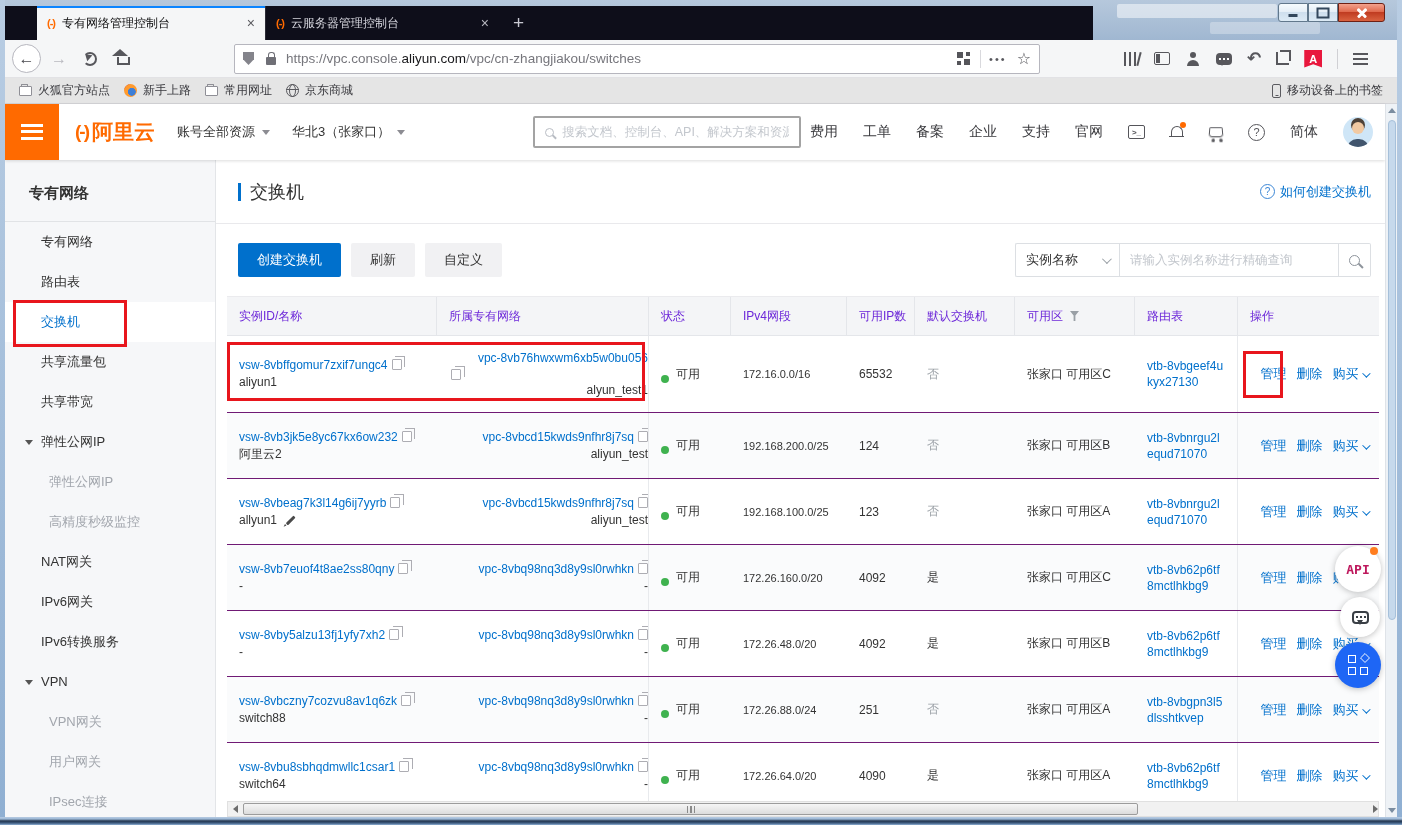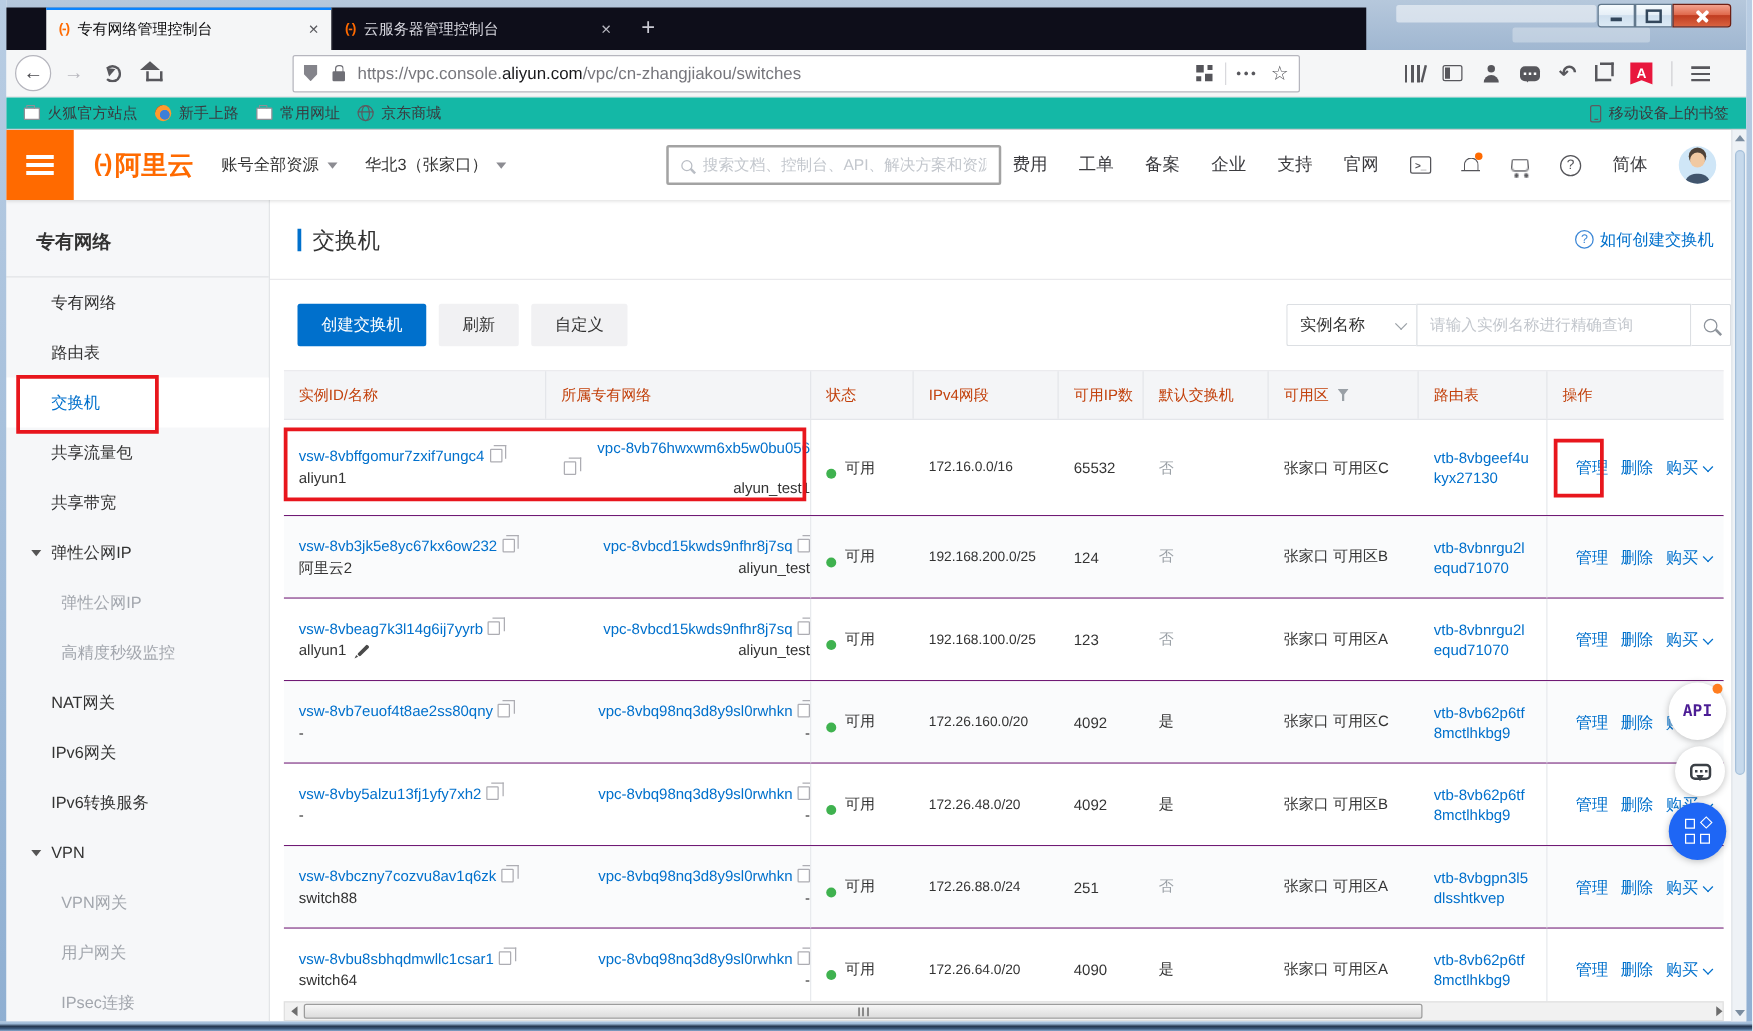--- a/index.html
+++ b/index.html
@@ -75,21 +75,21 @@
   .i-chat::after { content:""; position:absolute; bottom:-4px; left:3px; border:3px solid transparent; border-top:5px solid #57575c; }
   .i-chat::before { content:""; position:absolute; top:5px; left:3px; width:2px; height:2px; background:#fff; box-shadow:4px 0 #fff,8px 0 #fff; }
   .i-undo { font-size:17px; color:#57575c; font-weight:bold; line-height:1; }
   .i-crop { width:13px; height:13px; border-left:2px solid #57575c; border-bottom:2px solid #57575c; position:relative; }
   .i-crop::before { content:""; position:absolute; right:-2px; top:-2px; width:9px; height:9px; border-right:2px solid #57575c; border-top:2px solid #57575c; }
   .i-aflag { width:18px; height:18px; background:#e8173d; color:#fff; font-size:11px; font-weight:bold; display:flex; align-items:center; justify-content:center; clip-path:polygon(0 0,100% 0,100% 100%,50% 82%,0 100%); }
   .tool-sep { width:1px; height:20px; background:#d0d0d4; }
   .i-menu { width:15px; height:12px; background:linear-gradient(#57575c 0 2px,transparent 2px 5px,#57575c 5px 7px,transparent 7px 10px,#57575c 10px 12px); margin-right:10px; }
 
   
-  .bookmarks { position:absolute; left:5px; right:5px; top:78px; height:26px; background:#14b8a6; border-bottom:1px solid #d4d4d8; display:flex; align-items:center; font-size:12px; color:#3a3a3f; }
+  .bookmarks { position:absolute; left:5px; right:5px; top:78px; height:26px; background:#e5e5e5; border-bottom:1px solid #d4d4d8; display:flex; align-items:center; font-size:12px; color:#3a3a3f; }
   .bm { display:flex; align-items:center; gap:6px; margin-left:14px; }
   .bm-right { margin-left:auto; margin-right:14px; display:flex; align-items:center; gap:6px; }
   .i-folder { width:13px; height:10px; border:1px solid #8f8f96; border-radius:1px; position:relative; background:#fff; }
   .i-folder::before { content:""; position:absolute; top:-3px; left:1px; width:5px; height:2px; border:1px solid #8f8f96; border-bottom:none; border-radius:1px 1px 0 0; }
   .i-firefox { width:13px; height:13px; border-radius:50%; background:radial-gradient(circle at 60% 60%, #3d7fd8 0 33%, #ff9a2e 38% 68%, #e55b0c 72%); }
   .i-globe { width:13px; height:13px; border-radius:50%; border:1.5px solid #5b5b60; position:relative; }
   .i-globe::before { content:""; position:absolute; left:-1px; right:-1px; top:3.5px; height:1.5px; background:#5b5b60; }
   .i-globe::after { content:""; position:absolute; left:2px; right:2px; top:-1px; bottom:-1px; border:1.5px solid #5b5b60; border-radius:50%; }
   .i-phone { width:9px; height:14px; border:1.5px solid #5b5b60; border-radius:2px; position:relative; }
   .i-phone::after { content:""; position:absolute; bottom:0.5px; left:50%; transform:translateX(-50%); width:3px; height:1.5px; background:#5b5b60; }
@@ -136,33 +136,33 @@
   .page-head { height:64px; border-bottom:1px solid #e9e9ec; display:flex; align-items:center; }
   .page-title { margin-left:22px; font-size:18px; color:#333; font-weight:500; display:flex; align-items:center; gap:9px; }
   .page-title .tbar { width:3px; height:18px; background:#0070cc; }
   .help-link { margin-left:auto; margin-right:14px; color:#0070cc; font-size:13px; display:flex; align-items:center; gap:5px; white-space:nowrap; }
   .i-qcircle { width:15px; height:15px; border:1px solid #3c87d6; border-radius:50%; font-size:10px; color:#3c87d6; display:flex; align-items:center; justify-content:center; }
 
   .tools { height:72px; display:flex; align-items:flex-start; padding-top:19px; }
   .btn { height:34px; font-size:13px; border:none; border-radius:2px; padding:0 19px; cursor:pointer; font-family:inherit; }
   .btn.primary { background:#0070cc; color:#fff; margin-left:22px; }
   .btn.plain { background:#f1f1f3; color:#333; margin-left:10px; }
-  .filter { margin-left:auto; display:flex; height:34px; }
+  .filter { margin-left:auto; margin-right:14px; display:flex; height:34px; }
   .f-select { width:104px; border:1px solid #dcdfe3; border-right:none; border-radius:2px 0 0 2px; background:#fff; display:flex; align-items:center; justify-content:space-between; padding:0 10px; font-size:13px; color:#333; }
   .chev { width:7px; height:7px; border-right:1.5px solid #9aa0a6; border-bottom:1.5px solid #9aa0a6; transform:rotate(45deg) translateY(-2px); display:inline-block; }
   .f-input { width:220px; border:1px solid #dcdfe3; padding:0 10px; font-size:12.5px; color:#333; outline:none; font-family:inherit; }
   .f-input::placeholder { color:#c3c7cd; }
   .f-btn { width:32px; border:1px solid #dcdfe3; border-left:none; border-radius:0 2px 2px 0; background:#fff; display:flex; align-items:center; justify-content:center; }
   .f-btn .i-mag { width:11px; height:11px; border-color:#8d939b; }
   .f-btn .i-mag::after { background:#8d939b; width:6px; right:-5px; }
 
   
   .tblwrap { margin-left:11px; width:1152px; height:505px; overflow:hidden; }
   .thead { display:flex; height:40px; background:#f4f5f7; border-top:1px solid #ebebee; border-bottom:1px solid #e4e6ea; }
-  .th { font-size:12px; color:#c2410c; display:flex; align-items:center; padding-left:12px; border-right:1px solid #e4e6ea; white-space:nowrap; overflow:hidden; }
+  .th { font-size:12px; color:#6d28d9; display:flex; align-items:center; padding-left:12px; border-right:1px solid #e4e6ea; white-space:nowrap; overflow:hidden; }
   .th:last-child { border-right:none; }
   .i-funnel { width:9px; height:10px; background:#9aa0a6; clip-path:polygon(0 0,100% 0,60% 45%,60% 100%,40% 100%,40% 45%); display:inline-block; margin-left:7px; }
   .c1{width:210px;flex:none;} .c2{width:212px;flex:none;text-align:right;} .c3{width:82px;flex:none;} .c4{width:116px;flex:none;}
   .c5{width:68px;flex:none;} .c6{width:100px;flex:none;} .c7{width:120px;flex:none;} .c8{width:103px;flex:none;} .c9{width:141px;flex:none;}
   .trow { display:flex; height:66px; border-bottom:1px solid #701a75; background:#fff; }
   .trow.first { height:77px; }
   .trow.alt { background:#fafbfc; }
   .td { padding-left:12px; font-size:12px; color:#333; display:flex; flex-direction:column; justify-content:center; overflow:hidden; }
   .td.c2 { border-right:1px solid #e8eaed; }
   .td.c9 { border-left:1px solid #e8eaed; margin-left:-1px; }
@@ -192,21 +192,21 @@
   .hsb .thumb::after { content:""; position:absolute; left:50%; top:2px; transform:translateX(-50%); width:9px; height:7px;
      background:repeating-linear-gradient(90deg,#8a8a8a 0 1.5px,transparent 1.5px 3.5px); }
   .vsb { position:absolute; right:5px; top:104px; width:12px; height:713px; background:#eef2f6; border-left:1px solid #dfe3e8; z-index:61; }
   .vsb .vthumb { position:absolute; left:1.5px; top:16px; width:8px; height:500px; background:#c6d9ec; border:1px solid #a6c0da; border-radius:4px; }
   .vsb .va { position:absolute; left:2px; width:0; height:0; border-left:4px solid transparent; border-right:4px solid transparent; }
   .vsb .va.up { top:4px; border-bottom:5px solid #7b8da0; }
   .vsb .va.down { bottom:4px; border-top:5px solid #7b8da0; }
 
   
   .fab { position:absolute; border-radius:50%; background:#fff; box-shadow:0 1px 6px rgba(0,0,0,.25); display:flex; align-items:center; justify-content:center; z-index:40; }
-  .fab.api { left:1335px; top:546px; width:46px; height:46px; font-size:13px; font-weight:bold; color:#4c1d95; font-family:"DejaVu Sans Mono","Liberation Mono",monospace; }
+  .fab.api { left:1335px; top:546px; width:46px; height:46px; font-size:13px; font-weight:bold; color:#be185d; font-family:"DejaVu Sans Mono","Liberation Mono",monospace; }
   .fab.api .odot { position:absolute; top:1px; right:3px; width:8px; height:8px; border-radius:50%; background:#ff7d1f; }
   .fab.chat { left:1340px; top:597px; width:40px; height:40px; }
   .fab.chat .i-chat { background:transparent; border:2px solid #3a3f45; width:17px; height:13px; }
   .fab.chat .i-chat::before { background:#3a3f45; box-shadow:4px 0 #3a3f45, 8px 0 #3a3f45; left:2px; top:3.5px; }
   .fab.chat .i-chat::after { border-top-color:#3a3f45; bottom:-6px; }
   .fab.apps { left:1335px; top:642px; width:46px; height:46px; background:#1e66f5; }
   .grid-ic { position:relative; width:20px; height:20px; }
   .grid-ic .g { position:absolute; width:8px; height:8px; border:1.7px solid #fff; }
   .grid-ic .g1 { left:0; top:0; } .grid-ic .g2 { left:0; bottom:0; } .grid-ic .g3 { right:0; bottom:0; }
   .grid-ic .g4 { right:-1px; top:-1px; transform:rotate(45deg) scale(.9); }

